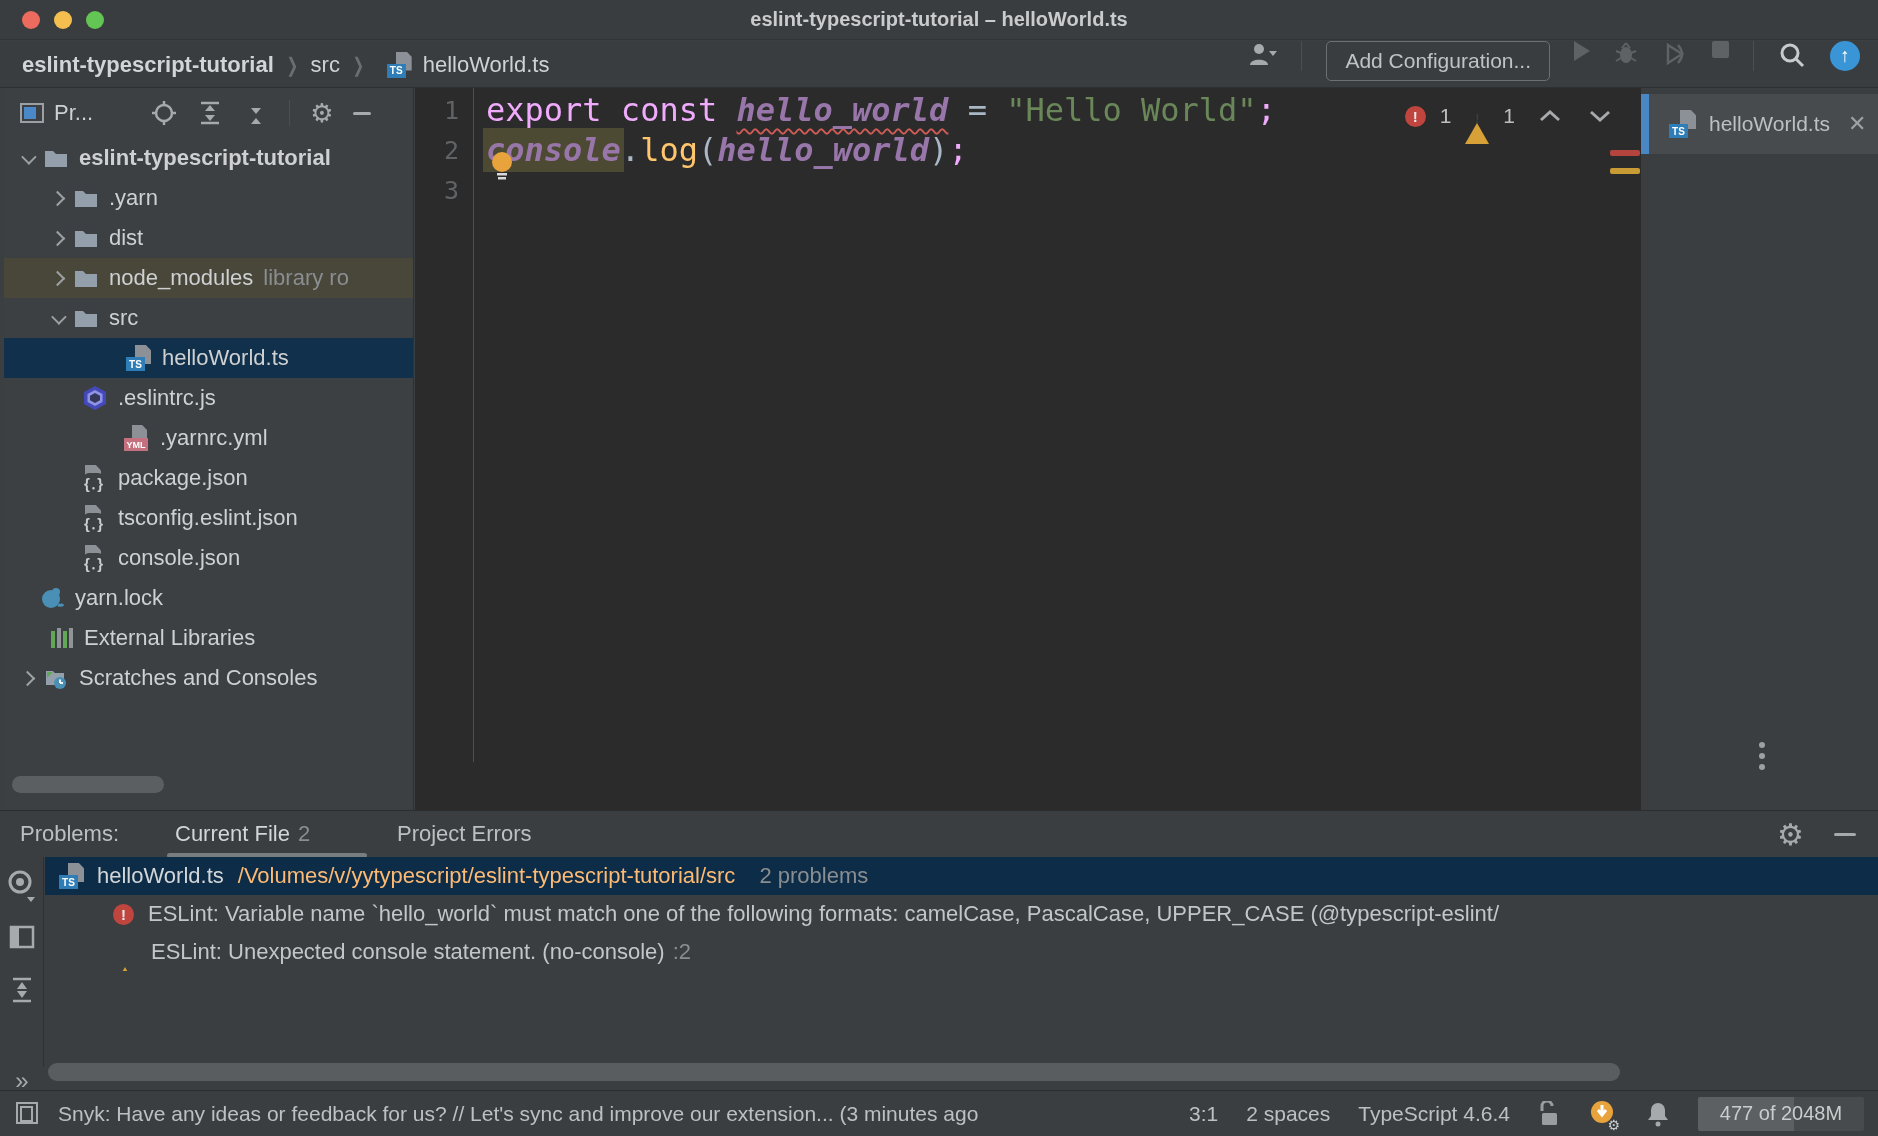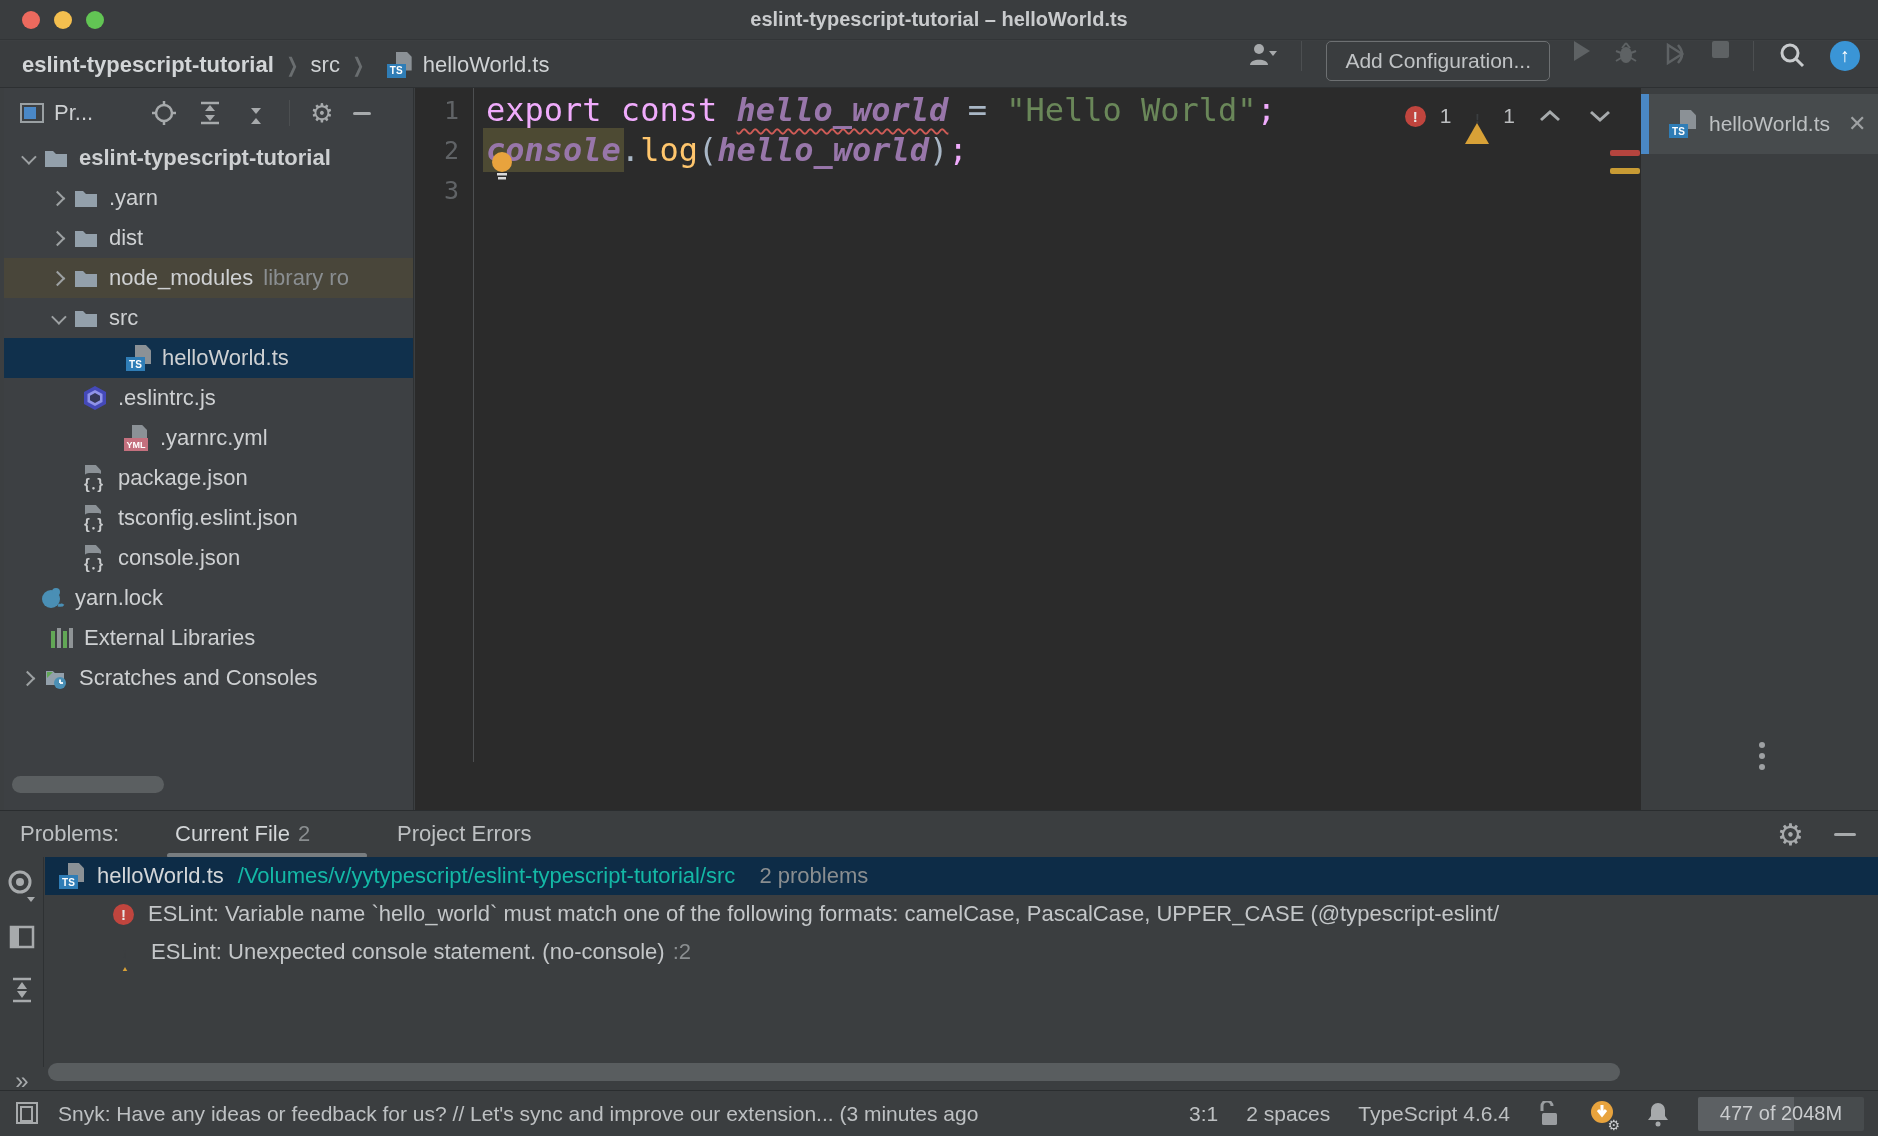--- a/index.html
+++ b/index.html
@@ -106,21 +106,21 @@
   .pr-hdr-right { position:absolute; right:22px; top:6px; display:flex; align-items:center; gap:30px; }
 
   .pr-ltoolbar { position:absolute; left:0; top:46px; width:44px; height:210px; border-right:1px solid #2e3133; }
   .pr-ltoolbar .slot { position:absolute; left:0; width:44px; display:flex; justify-content:center; }
   .guillemet { font-size:24px; color:#a7aaac; }
 
   .pr-rows { position:absolute; left:45px; top:46px; right:0; }
   .prow { position:relative; height:38px; display:flex; align-items:center; font-size:22px; white-space:nowrap; overflow:hidden; }
   .prow.sel { background:#0d2c47; }
   .prow .fname { color:#d3d6d8; margin-left:12px; }
-  .prow .fpath { color:#14b8a6; margin-left:14px; }
+  .prow .fpath { color:#fdba74; margin-left:14px; }
   .prow .fmeta { color:#8a8e90; margin-left:24px; }
   .prow .msg { color:#c3c6c8; margin-left:14px; }
   .prow .loc { color:#8a8e90; margin-left:8px; }
   .warn-tri { position:relative; width:24px; height:21px; flex:none; }
   .warn-tri .tri { width:0; height:0; border-left:12px solid transparent; border-right:12px solid transparent; border-bottom:21px solid #d8a137; }
   .warn-tri .bang { position:absolute; left:0; right:0; top:5px; text-align:center; font-size:13px; font-weight:700; color:#3b3e40; }
 
   .pr-scroll { position:absolute; left:48px; top:252px; width:1572px; height:18px; border-radius:9px; background:#595d5f; }
 
   

